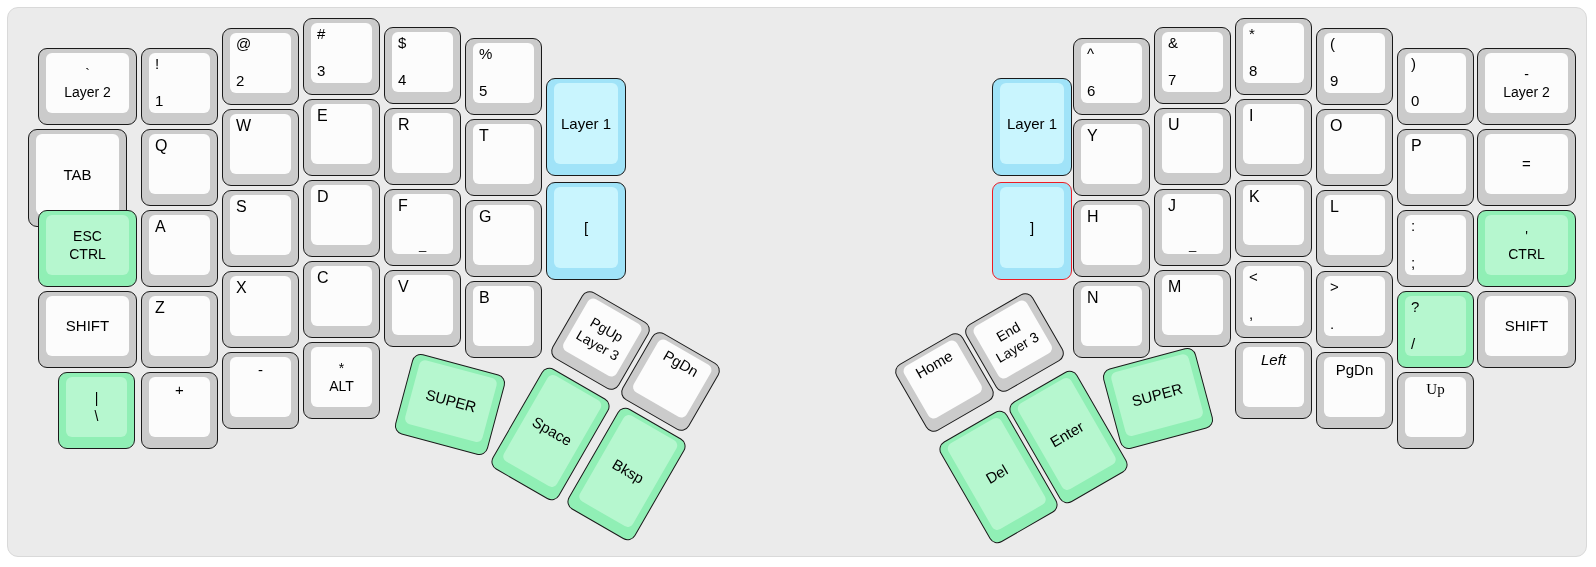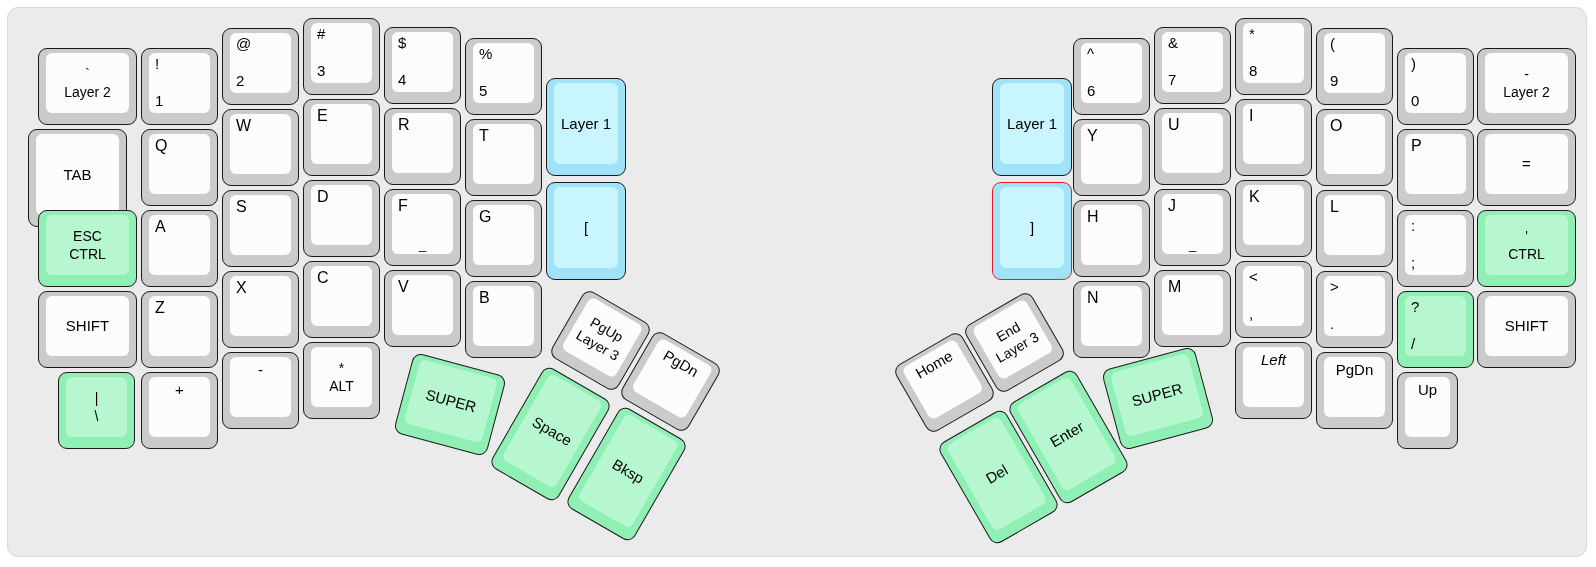--- a/index.html
+++ b/index.html
@@ -340,21 +340,21 @@
         <span class="lg">:</span>
         <span class="lg">;</span>
       </div>
     </div>
     <div class="key green" style="left: 1397px; top: 291px; width: 77px; height: 77px;">
       <div class="cap stacked">
         <span class="lg">?</span>
         <span class="lg">/</span>
       </div>
     </div>
-    <div class="key white" style="left: 1397px; top: 372px; width: 61px; height: 77px;">
+    <div class="key white" style="left: 1397px; top: 372px; width: 77px; height: 77px; font-family: Liberation Serif, serif;">
       <div class="cap top">
         <span class="lg">Up</span>
       </div>
     </div>
     <div class="key white" style="left: 1477px; top: 48px; width: 99px; height: 77px;">
       <div class="cap center">
         <span class="lg multi">-</span>
         <span class="lg multi">Layer 2</span>
       </div>
     </div>

